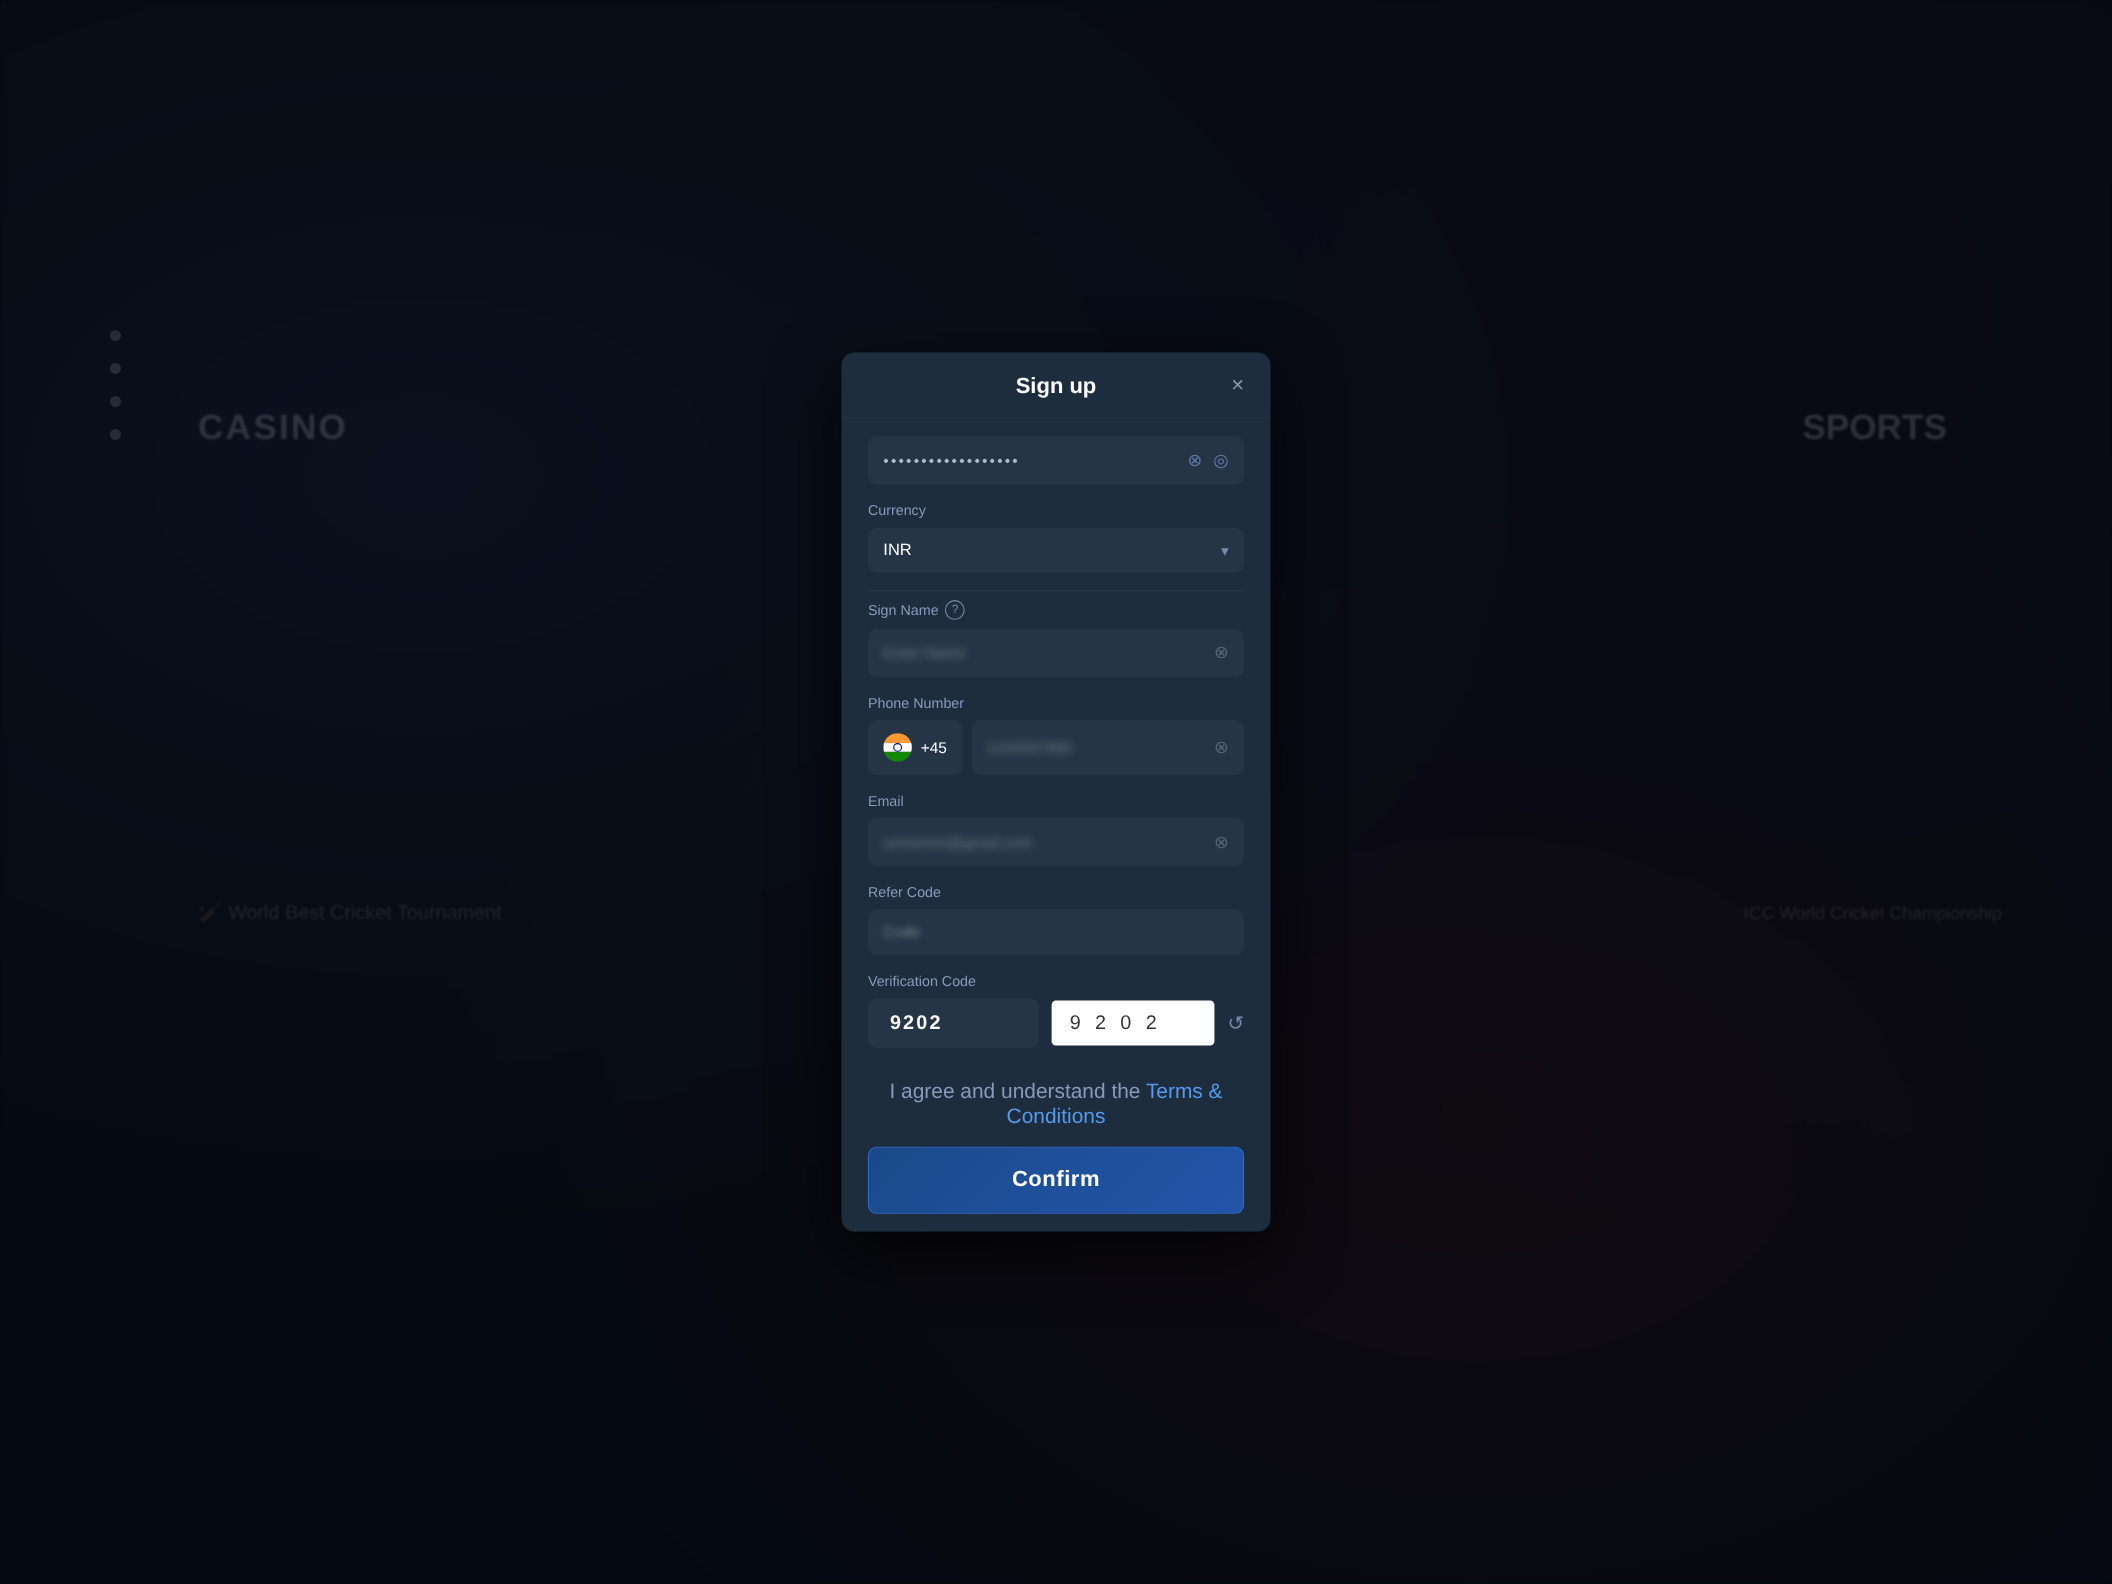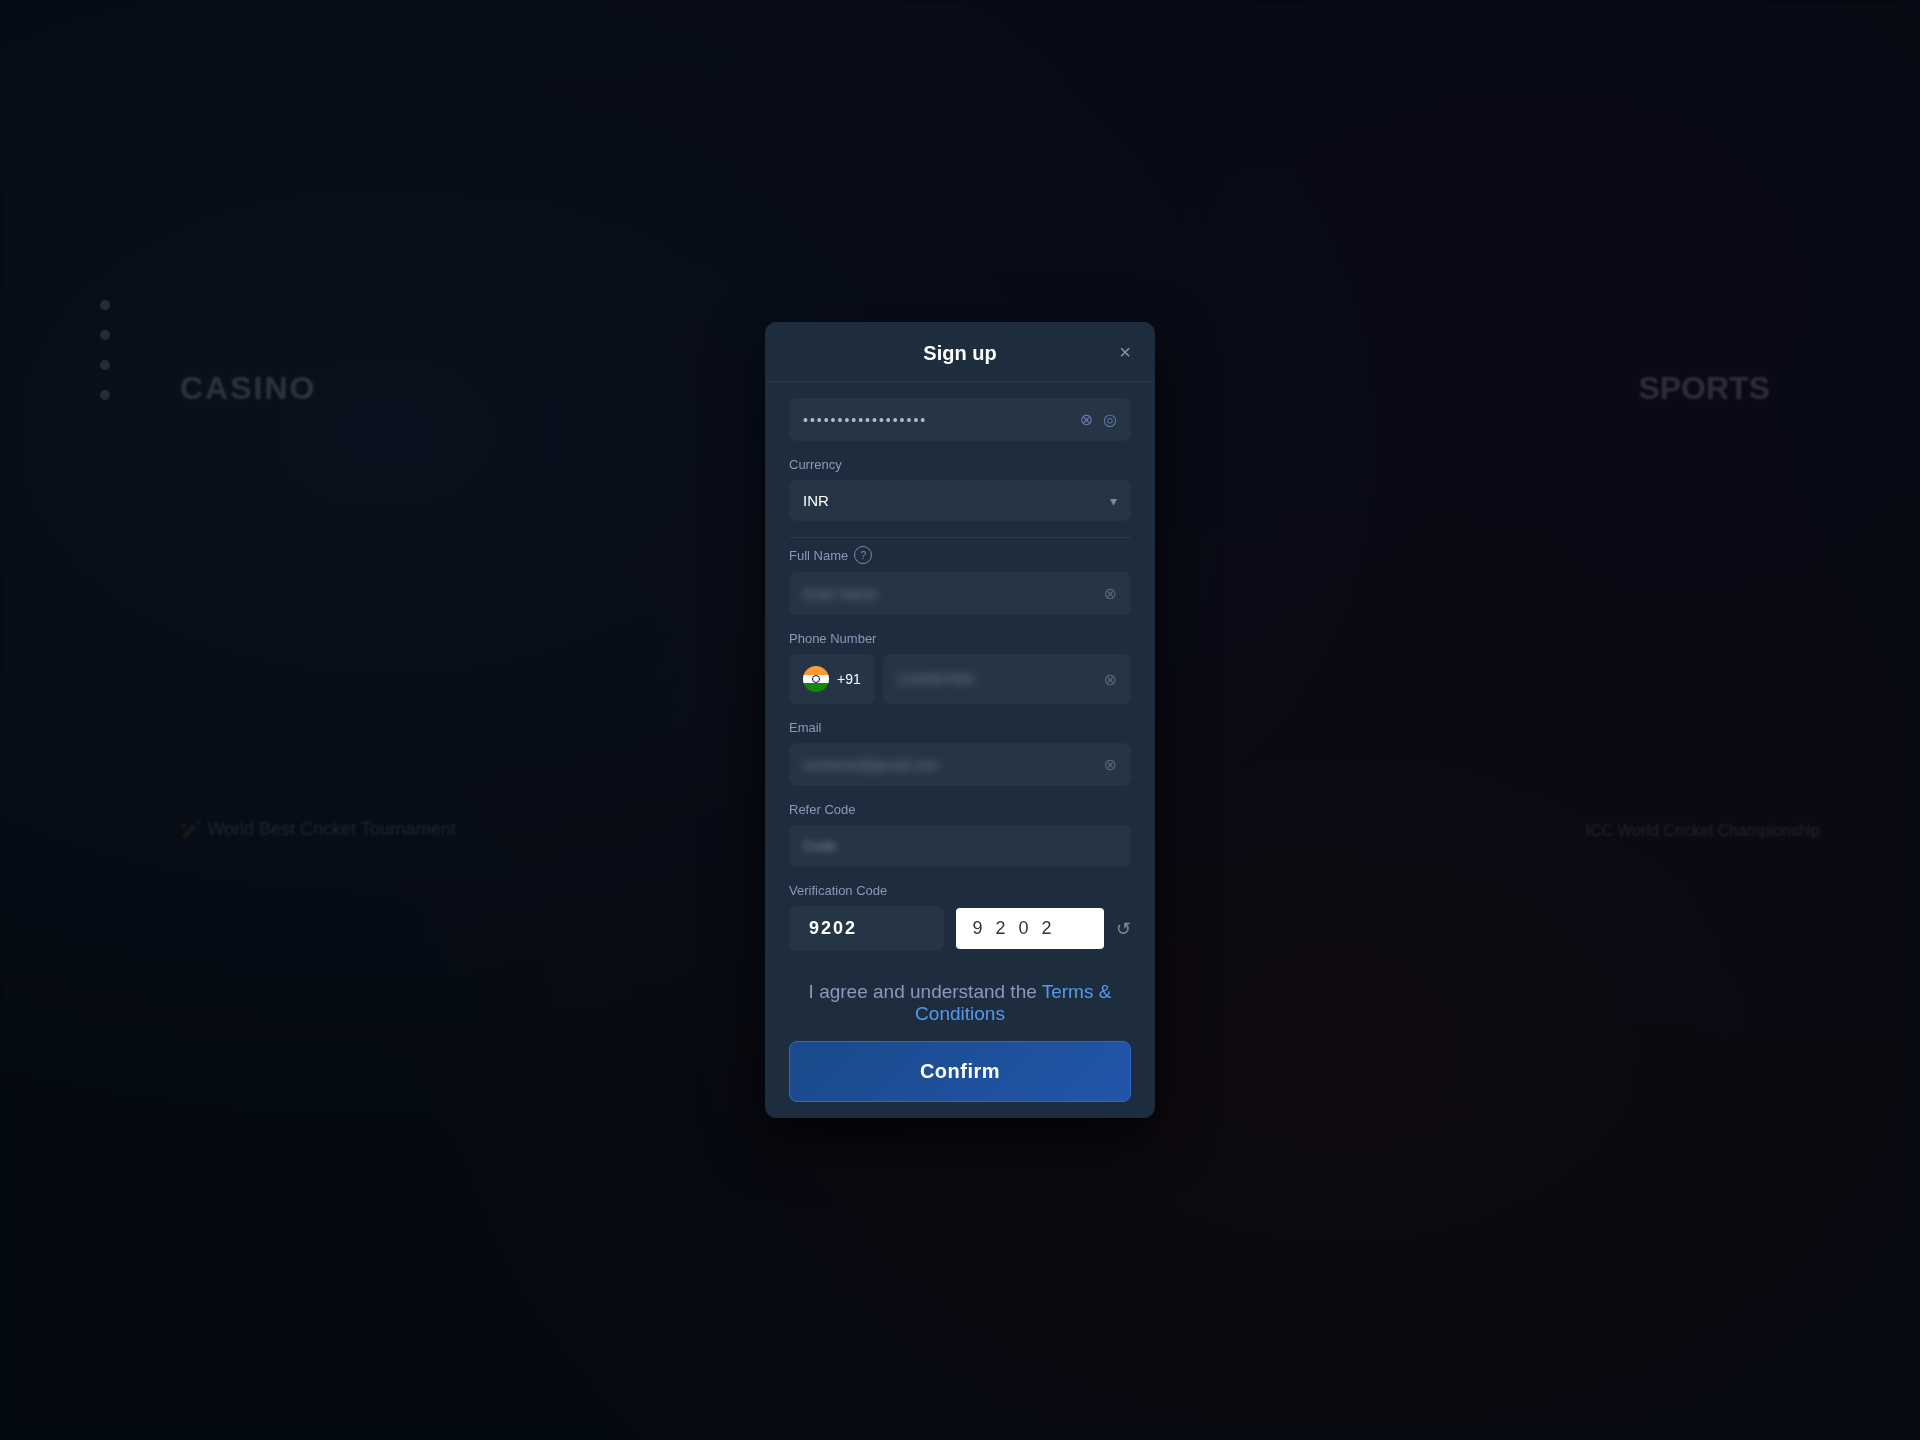--- a/index.html
+++ b/index.html
@@ -430,21 +430,21 @@
           <span class="currency-value">INR</span>
           <span class="dropdown-arrow">▾</span>
         </div>
       </div>
 
       <div class="divider"></div>
 
       
       <div class="section">
         <div class="section-label label-with-icon">
-          <span>Full Name</span>
+          <span>Sign Name</span>
           <div class="help-icon">
             <span>?</span>
           </div>
         </div>
         <div class="input-row">
           <span class="input-text">Enter Name</span>
           <span class="clear-icon">⊗</span>
         </div>
       </div>
 
@@ -453,21 +453,21 @@
         <div class="section-label">Phone Number</div>
         <div class="phone-row">
           <div class="phone-prefix">
             <div class="flag-circle">
               <div class="flag-top"></div>
               <div class="flag-mid">
                 <div class="ashoka-dot"></div>
               </div>
               <div class="flag-bot"></div>
             </div>
-            <span class="country-code">+91</span>
+            <span class="country-code">+45</span>
           </div>
           <div class="phone-input">
             <span class="input-text">1234567890</span>
             <span class="clear-icon">⊗</span>
           </div>
         </div>
       </div>
 
       
       <div class="section">

